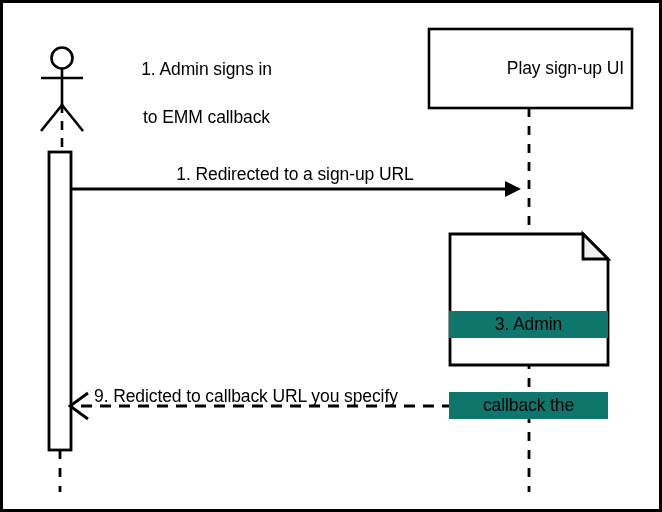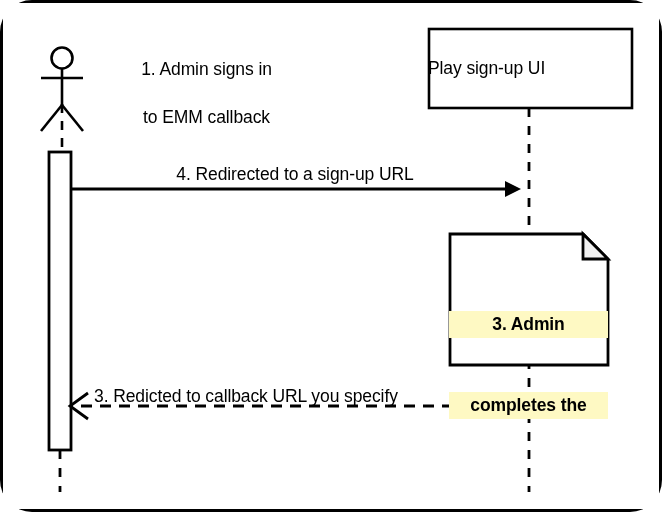--- a/index.html
+++ b/index.html
@@ -9,21 +9,20 @@
   }
   body {
     font-family: "Liberation Sans", sans-serif;
   }
   #canvas {
     position: relative;
     width: 662px;
     height: 512px;
     background: #ffffff;
     overflow: hidden;
-    border-radius: 32px;
   }
   #frame-border {
     position: absolute;
     left: 0;
     top: 0;
     width: 662px;
     height: 512px;
     box-sizing: border-box;
     border: 3px solid #000000;
     pointer-events: none;
@@ -49,21 +48,21 @@
   }
   #label-step1 {
     left: 97px;
     top: 33px;
     width: 200px;
   }
   #label-box-play {
     left: 428px;
     top: 56px;
     width: 196px;
-    text-align: left;
+    text-align: right;
   }
   #label-step2 {
     left: 130px;
     top: 162px;
     width: 330px;
     text-align: center;
   }
   #label-note3 {
     left: 449px;
     top: 257px;
@@ -72,22 +71,21 @@
     line-height: 27px;
   }
   #label-step4 {
     left: 94px;
     top: 384px;
     width: 400px;
     text-align: left;
   }
   .note-text-line {
     display: block;
-    background: #fef9c3;
-    font-weight: bold;
+    background: #0f766e;
   }
 </style>
 </head>
 <body>
 
 <div id="canvas">
 
   <svg class="svg-layer" viewBox="0 0 662 512" width="662" height="512" xmlns="http://www.w3.org/2000/svg">
 
     <g>
@@ -125,23 +123,23 @@
 
   </svg>
 
   <div class="txt txt-center" id="label-step1">
     <span>1. Admin signs in</span><br>
     <span>to EMM callback</span>
   </div>
 
   <div class="txt" id="label-box-play">Play sign-up UI</div>
 
-  <div class="txt" id="label-step2">4. Redirected to a sign-up URL</div>
+  <div class="txt" id="label-step2">1. Redirected to a sign-up URL</div>
 
   <div class="txt" id="label-note3">
     <span class="note-text-line">3. Admin</span>
-    <span class="note-text-line">completes the</span>
+    <span class="note-text-line">callback the</span>
   </div>
 
-  <div class="txt" id="label-step4">3. Redicted to callback URL you specify</div>
+  <div class="txt" id="label-step4">9. Redicted to callback URL you specify</div>
 
   <div id="frame-border"></div>
 </div>
 
 </body></html>

